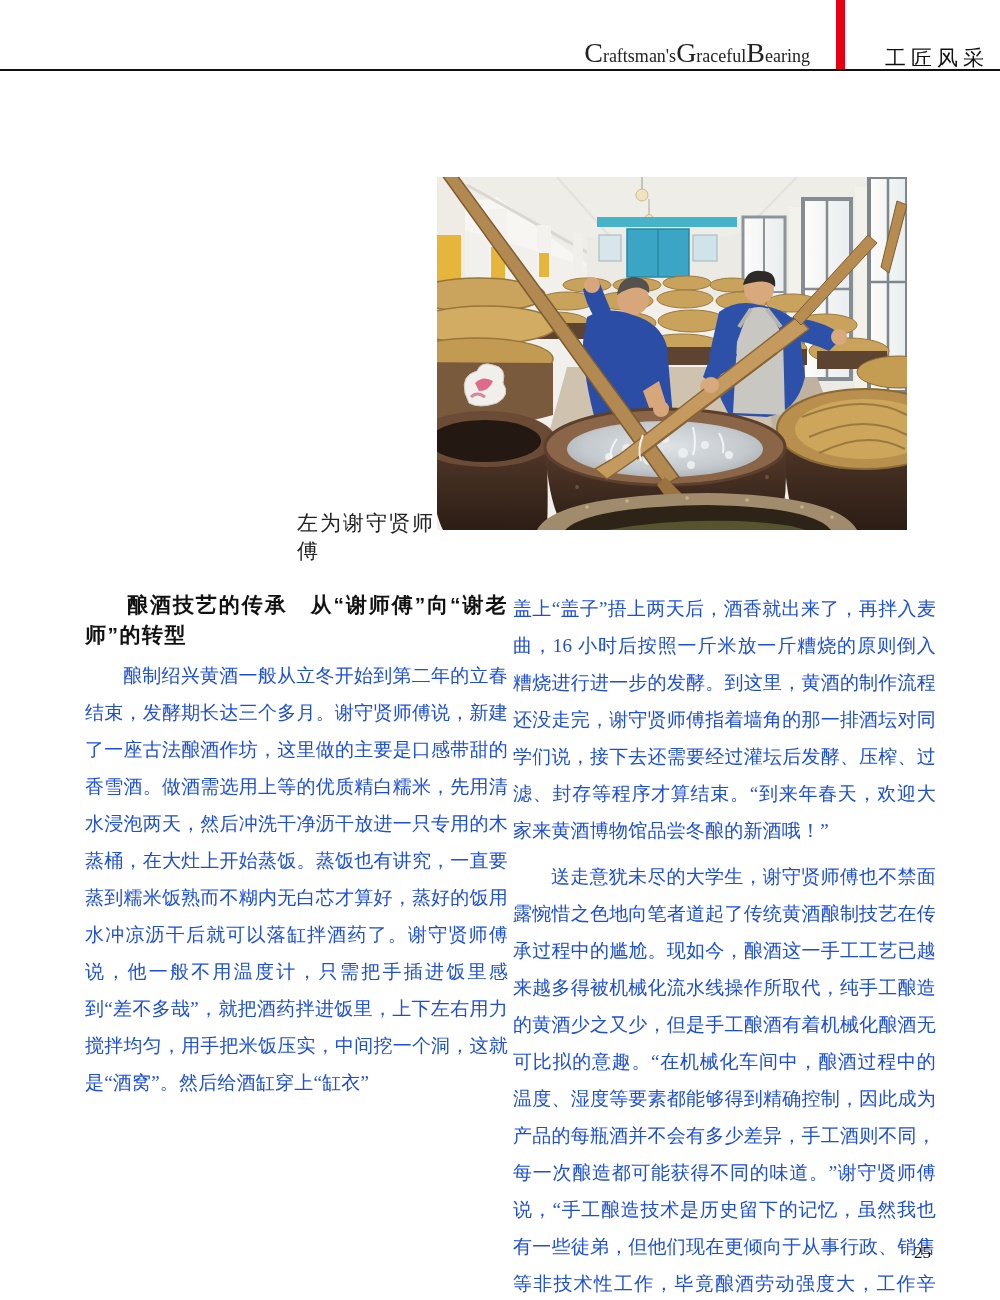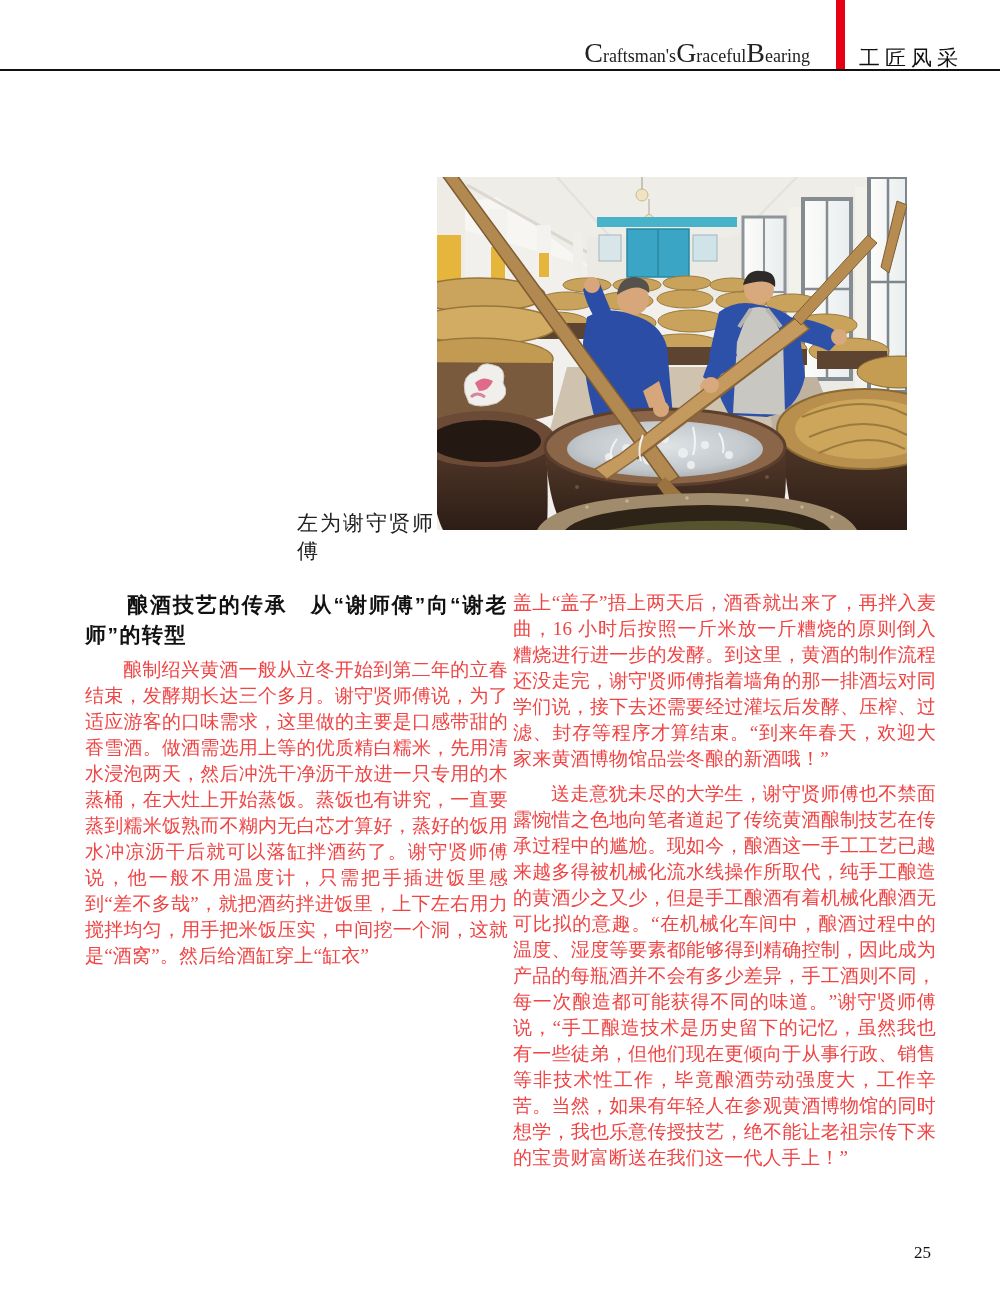--- a/index.html
+++ b/index.html
@@ -8,37 +8,37 @@
 
   
   .header-rule{position:absolute;left:0;top:69px;width:1000px;height:2px;background:#111;}
   .accent-bar{position:absolute;left:836px;top:0;width:9px;height:71px;background:#e60012;}
   .title-en{position:absolute;top:36px;right:190px;white-space:nowrap;
             font-family:Liberation Serif, serif;color:#222;}
   .title-en .cap{font-size:28px;line-height:34px;}
   .title-en .rest{font-size:18px;}
   .title-cn{position:absolute;left:859px;top:44px;width:130px;
             font-family:"Liberation Sans","DejaVu Sans",sans-serif;
-            font-size:21px;letter-spacing:5px;color:#111;}
+            font-size:21px;letter-spacing:5px;color:#111;text-align:right;}
 
   
   .photo{position:absolute;left:437px;top:177px;width:470px;height:353px;overflow:hidden;}
   .photo svg{display:block;}
   .photo-caption{position:absolute;left:297px;top:509px;width:150px;
                  font-size:21px;letter-spacing:2px;color:#222;}
 
   
   .col{position:absolute;top:590px;width:423px;text-align:justify;}
   .col-left{left:85px;}
   .col-right{left:513px;}
   .article-heading{font-family:"Liberation Sans","DejaVu Sans",sans-serif;
                    font-weight:bold;font-size:21px;line-height:30px;letter-spacing:1.5px;
                    text-indent:2em;text-align:justify;margin:0 0 7px 0;color:#111;}
-  .col p{font-size:19px;line-height:26px;letter-spacing:.2px;margin:0 0 9px 0;
-         text-indent:2em;color:#ef4444;}
+  .col p{font-size:19px;line-height:37px;letter-spacing:.2px;margin:0 0 9px 0;
+         text-indent:2em;color:#1d4ed8;}
   .col p.no-indent{text-indent:0;}
 
   .page-number{position:absolute;left:914px;top:1243px;font-size:17px;color:#111;text-align:center;}
 </style>
 </head>
 <body>
 
 <div class="title-en">
   <span class="cap">C</span><span class="rest">raftsman's</span><span class="cap">G</span><span class="rest">raceful</span><span class="cap">B</span><span class="rest">earing</span>
 </div>
@@ -237,21 +237,21 @@
         <circle cx="310" cy="323" r="1.8"></circle>
         <circle cx="365" cy="330" r="1.8"></circle>
         <circle cx="395" cy="340" r="1.8"></circle>
       </g>
 </svg>
 </div>
 <div class="photo-caption">左为谢守贤师傅</div>
 
 <div class="col col-left">
   <h2 class="article-heading">酿酒技艺的传承　从“谢师傅”向“谢老师”的转型</h2>
-  <p>酿制绍兴黄酒一般从立冬开始到第二年的立春结束，发酵期长达三个多月。谢守贤师傅说，为了适应游客的口味需求，这里做的主要是口感带甜的香雪酒。做酒需选用上等的优质精白糯米，先用清水浸泡两天，然后冲洗干净沥干放进一只专用的木蒸桶，在大灶上开始蒸饭。蒸饭也有讲究，一直要蒸到糯米饭熟而不糊内无白芯才算好，蒸好的饭用水冲凉沥干后就可以落缸拌酒药了。谢守贤师傅说，他一般不用温度计，只需把手插进饭里感到“差不多哉”，就把酒药拌进饭里，上下左右用力搅拌均匀，用手把米饭压实，中间挖一个洞，这就是“酒窝”。然后给酒缸穿上“缸衣”</p>
+  <p>酿制绍兴黄酒一般从立冬开始到第二年的立春结束，发酵期长达三个多月。谢守贤师傅说，新建了一座古法酿酒作坊，这里做的主要是口感带甜的香雪酒。做酒需选用上等的优质精白糯米，先用清水浸泡两天，然后冲洗干净沥干放进一只专用的木蒸桶，在大灶上开始蒸饭。蒸饭也有讲究，一直要蒸到糯米饭熟而不糊内无白芯才算好，蒸好的饭用水冲凉沥干后就可以落缸拌酒药了。谢守贤师傅说，他一般不用温度计，只需把手插进饭里感到“差不多哉”，就把酒药拌进饭里，上下左右用力搅拌均匀，用手把米饭压实，中间挖一个洞，这就是“酒窝”。然后给酒缸穿上“缸衣”</p>
 </div>
 
 <div class="col col-right">
   <p class="no-indent">盖上“盖子”捂上两天后，酒香就出来了，再拌入麦曲，16 小时后按照一斤米放一斤糟烧的原则倒入糟烧进行进一步的发酵。到这里，黄酒的制作流程还没走完，谢守贤师傅指着墙角的那一排酒坛对同学们说，接下去还需要经过灌坛后发酵、压榨、过滤、封存等程序才算结束。“到来年春天，欢迎大家来黄酒博物馆品尝冬酿的新酒哦！”</p>
   <p>送走意犹未尽的大学生，谢守贤师傅也不禁面露惋惜之色地向笔者道起了传统黄酒酿制技艺在传承过程中的尴尬。现如今，酿酒这一手工工艺已越来越多得被机械化流水线操作所取代，纯手工酿造的黄酒少之又少，但是手工酿酒有着机械化酿酒无可比拟的意趣。“在机械化车间中，酿酒过程中的温度、湿度等要素都能够得到精确控制，因此成为产品的每瓶酒并不会有多少差异，手工酒则不同，每一次酿造都可能获得不同的味道。”谢守贤师傅说，“手工酿造技术是历史留下的记忆，虽然我也有一些徒弟，但他们现在更倾向于从事行政、销售等非技术性工作，毕竟酿酒劳动强度大，工作辛苦。当然，如果有年轻人在参观黄酒博物馆的同时想学，我也乐意传授技艺，绝不能让老祖宗传下来的宝贵财富断送在我们这一代人手上！”</p>
 </div>
 
 <div class="page-number">25</div>
 
 </body></html>

